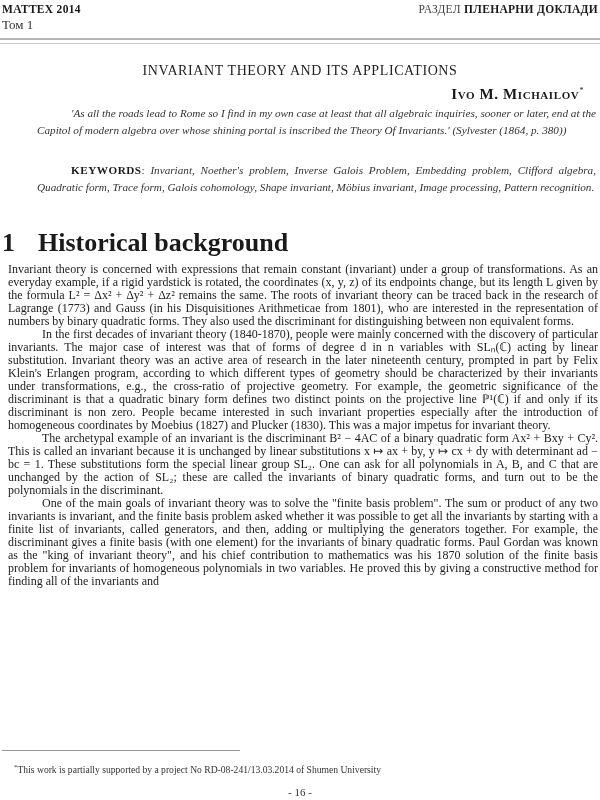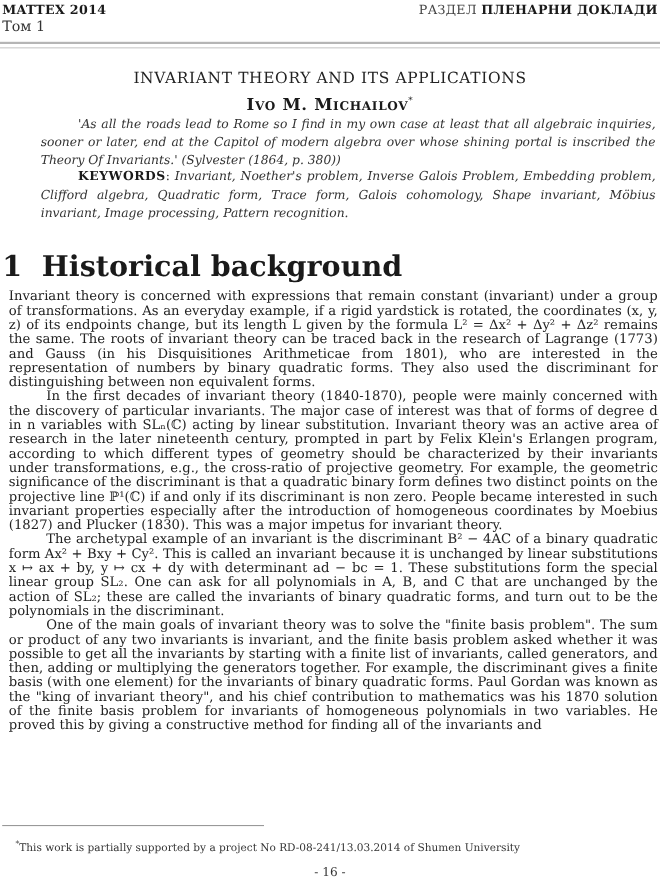--- a/index.html
+++ b/index.html
@@ -1,48 +1,48 @@
 <!DOCTYPE html>
 <html><head>
 <meta charset="utf-8">
 <style>
   html, body { margin: 0; padding: 0; background: #ffffff; }
   body {
     width: 600px; height: 800px; overflow: hidden; position: relative;
     font-family: "DejaVu Serif", "Liberation Serif", serif;
     color: #1a1a1a;
   }
-  .page { position: absolute; left: 0; top: 0; width: 600px; height: 772px; }
+  .page { position: absolute; left: 0; top: 0; width: 600px; height: 772px; font-family: Liberation Serif, serif; }
   .running-head { position: absolute; left: 2px; right: 2px; top: 2px; height: 34px; font-size: 11.5px; }
   .rh-left { position: absolute; left: 0; top: 0; line-height: 15px; }
   .rh-journal { font-weight: bold; letter-spacing: 0.3px; }
   .rh-volume { font-size: 13px; color: #333; }
   .rh-right { position: absolute; right: 0; top: 0; line-height: 15px; letter-spacing: 0.3px; }
   .rh-right .section-label { color: #444; font-weight: normal; margin-top: 28px; }
   .rh-right .section-name { font-weight: bold; }
   .rule-top { position: absolute; left: 0; right: 0; top: 38px; height: 2px; background: #b5b5b5; }
   .rule-bottom { position: absolute; left: 0; right: 0; top: 43px; height: 1px; background: #c8c8c8; }
 
   .title {
     position: absolute; left: 0; right: 0; top: 63px; text-align: center;
     font-size: 14px; letter-spacing: 0.6px; font-weight: normal; color: #222;
   }
   .author {
-    position: absolute; left: 0; right: 0; top: 86px; text-align: center;
+    position: absolute; left: 0; right: 16px; top: 86px; text-align: right;
     font-size: 15px; font-weight: bold; font-variant: small-caps; letter-spacing: 0.6px;
   }
   .author sup { font-size: 8px; font-weight: normal; }
 
   .epigraph {
     position: absolute; left: 37px; right: 4px; top: 105px;
     font-style: italic; font-size: 11.2px; line-height: 16.7px; text-align: justify; color: #333;
     text-indent: 34px;
   }
   .keywords {
-    position: absolute; left: 37px; right: 4px; top: 152px;
+    position: absolute; left: 37px; right: 4px; top: 162px;
     font-size: 11.2px; line-height: 16.7px; text-align: justify; color: #333; text-indent: 34px;
   }
   .keywords .kw-label { font-weight: bold; font-style: normal; letter-spacing: 0.5px; color: #1a1a1a; }
   .keywords .kw-list { font-style: italic; }
 
   .section-heading {
     position: absolute; left: 2px; top: 228px; font-size: 26px; font-weight: bold; color: #1a1a1a;
   }
   .section-heading .sec-num { display: inline-block; width: 36px; }
 

